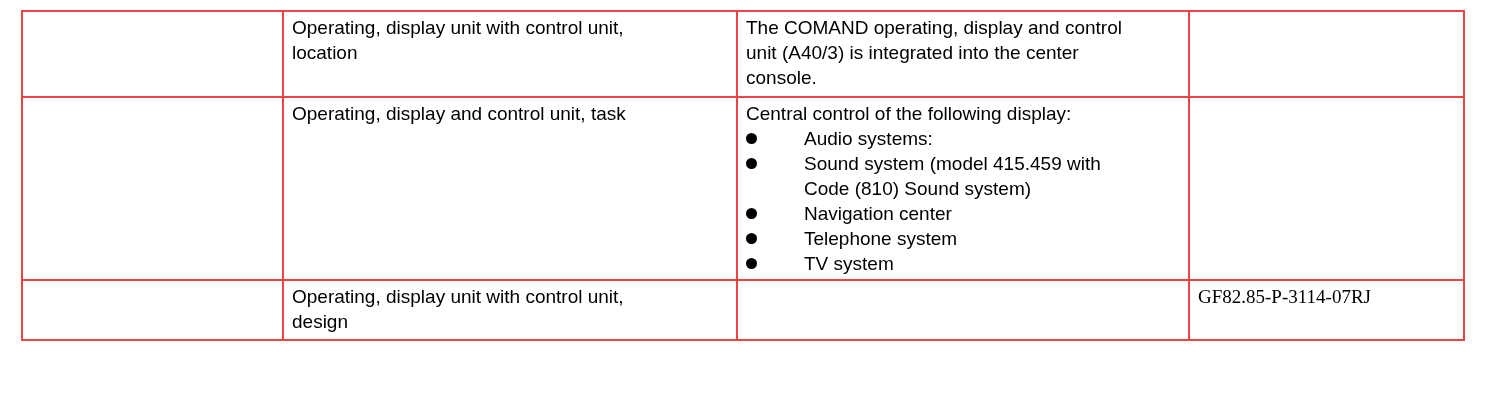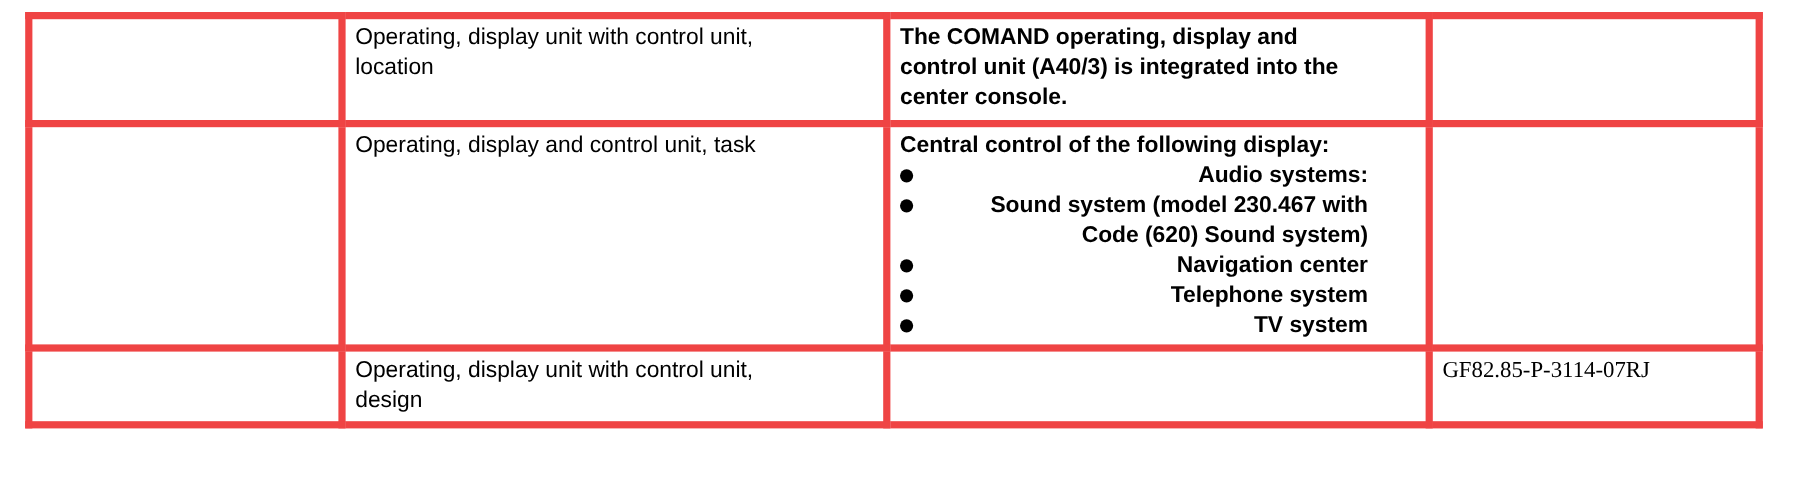--- a/index.html
+++ b/index.html
@@ -21,40 +21,40 @@
     table-layout: fixed;
     margin: 10px 0 0 21px;
     width: 1442px;
     border-top: 2px solid #000;
     border-bottom: 2px solid #000;
     border-left: 1px solid #000;
     border-right: 1px solid #000;
     background: #ffffff;
   }
   table.doc-table td {
-    border: 6px solid #ef4444;
+    border: 2px solid #ef4444;
     vertical-align: top;
     padding: 3px 8px 3px 8px;
     overflow: hidden;
   }
   tr.section-start td {
-    border-top: 4px solid #c4b5fd;
+    border-top: 2px solid #c4b5fd;
   }
   col.c1 { width: 261px; }
   col.c2 { width: 454px; }
   col.c3 { width: 452px; }
   col.c4 { width: 275px; }
   tr.r1 td { height: 78px; }
   tr.r2 td { height: 175px; margin-left: 14px; }
   tr.r3 td { height: 52px; }
   tr.r4 td { height: 50px; }
   .topic-text  { width: 346px; }
-  .desc-inner  { width: 390px; font-weight: bold; }
+  .desc-inner  { width: 390px; }
   .code-text   { width: 259px; white-space: nowrap; font-family: Liberation Serif, serif; }
-  .bullet-row  { display: flex; align-items: flex-start; text-align: right; }
+  .bullet-row  { display: flex; align-items: flex-start; }
   .bullet-marker {
     flex: 0 0 58px;
     padding-top: 7px;
   }
   .bullet-marker::before {
     content: "";
     display: block;
     width: 11px;
     height: 11px;
     border-radius: 50%;
@@ -92,21 +92,21 @@
     </td>
     <td>
       <div class="desc-inner">Central control of the following display:</div>
       <div class="desc-inner">
         <div class="bullet-row">
           <span class="bullet-marker"></span>
           <span class="bullet-text">Audio systems:</span>
         </div>
         <div class="bullet-row">
           <span class="bullet-marker"></span>
-          <span class="bullet-text">Sound system (model 230.467 with Code (620) Sound system)</span>
+          <span class="bullet-text">Sound system (model 415.459 with Code (810) Sound system)</span>
         </div>
         <div class="bullet-row">
           <span class="bullet-marker"></span>
           <span class="bullet-text">Navigation center</span>
         </div>
         <div class="bullet-row">
           <span class="bullet-marker"></span>
           <span class="bullet-text">Telephone system</span>
         </div>
         <div class="bullet-row">

